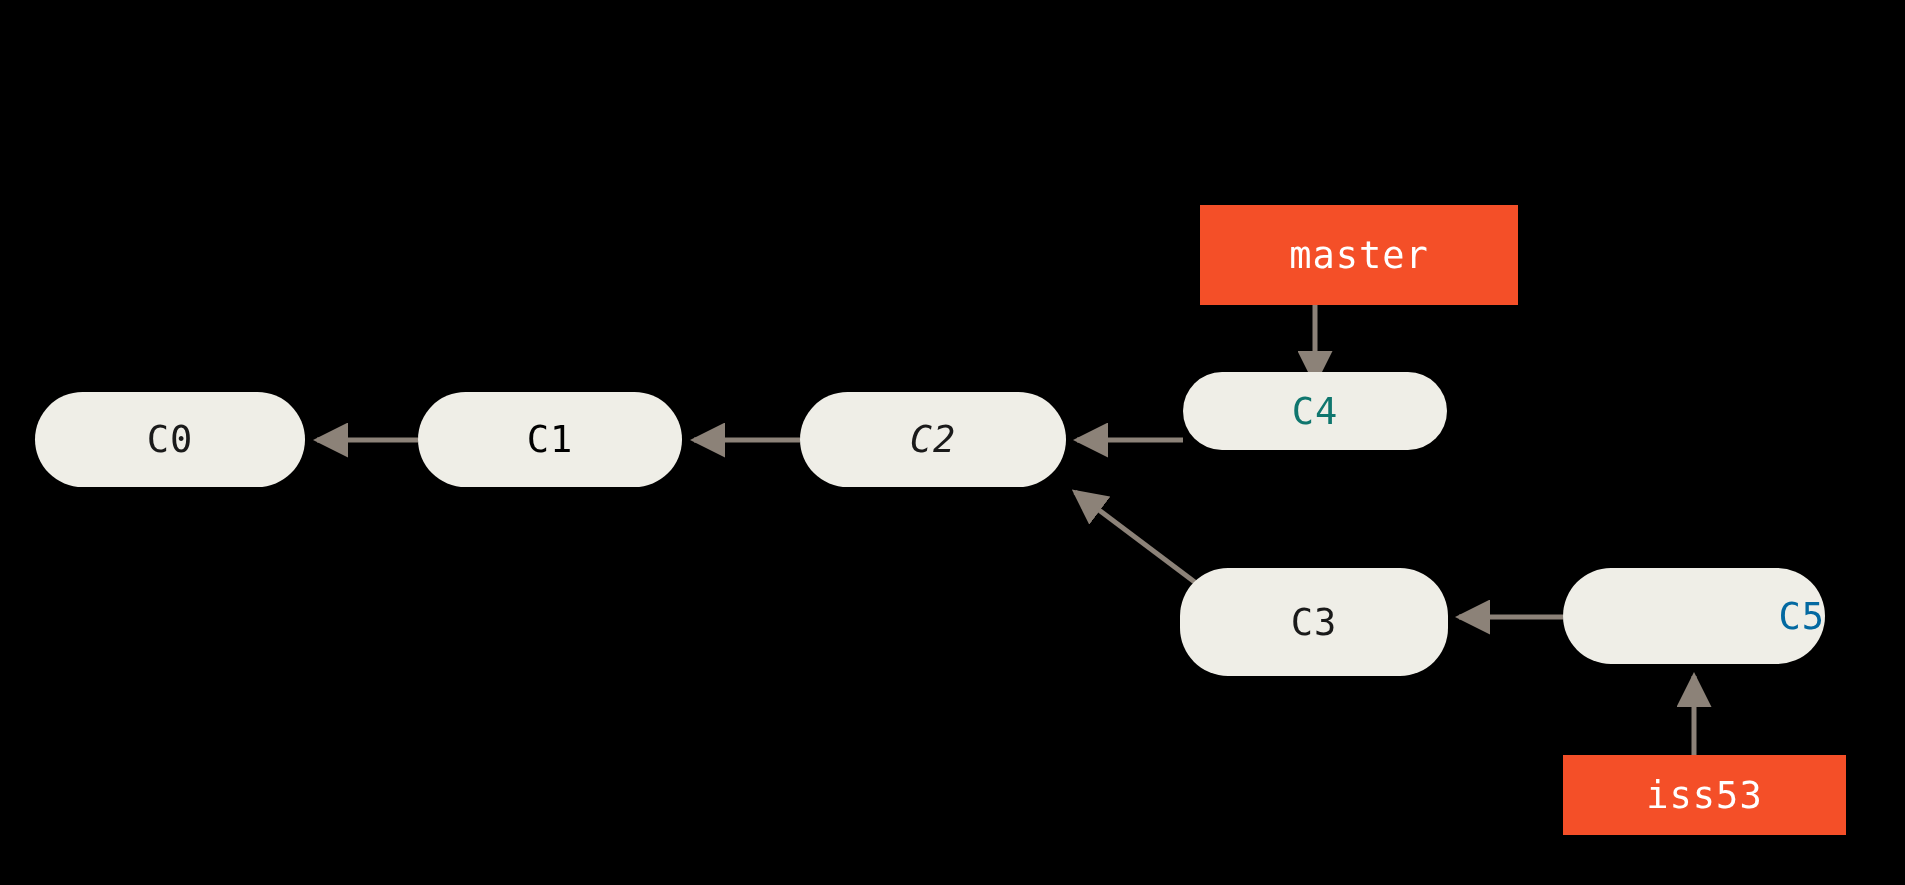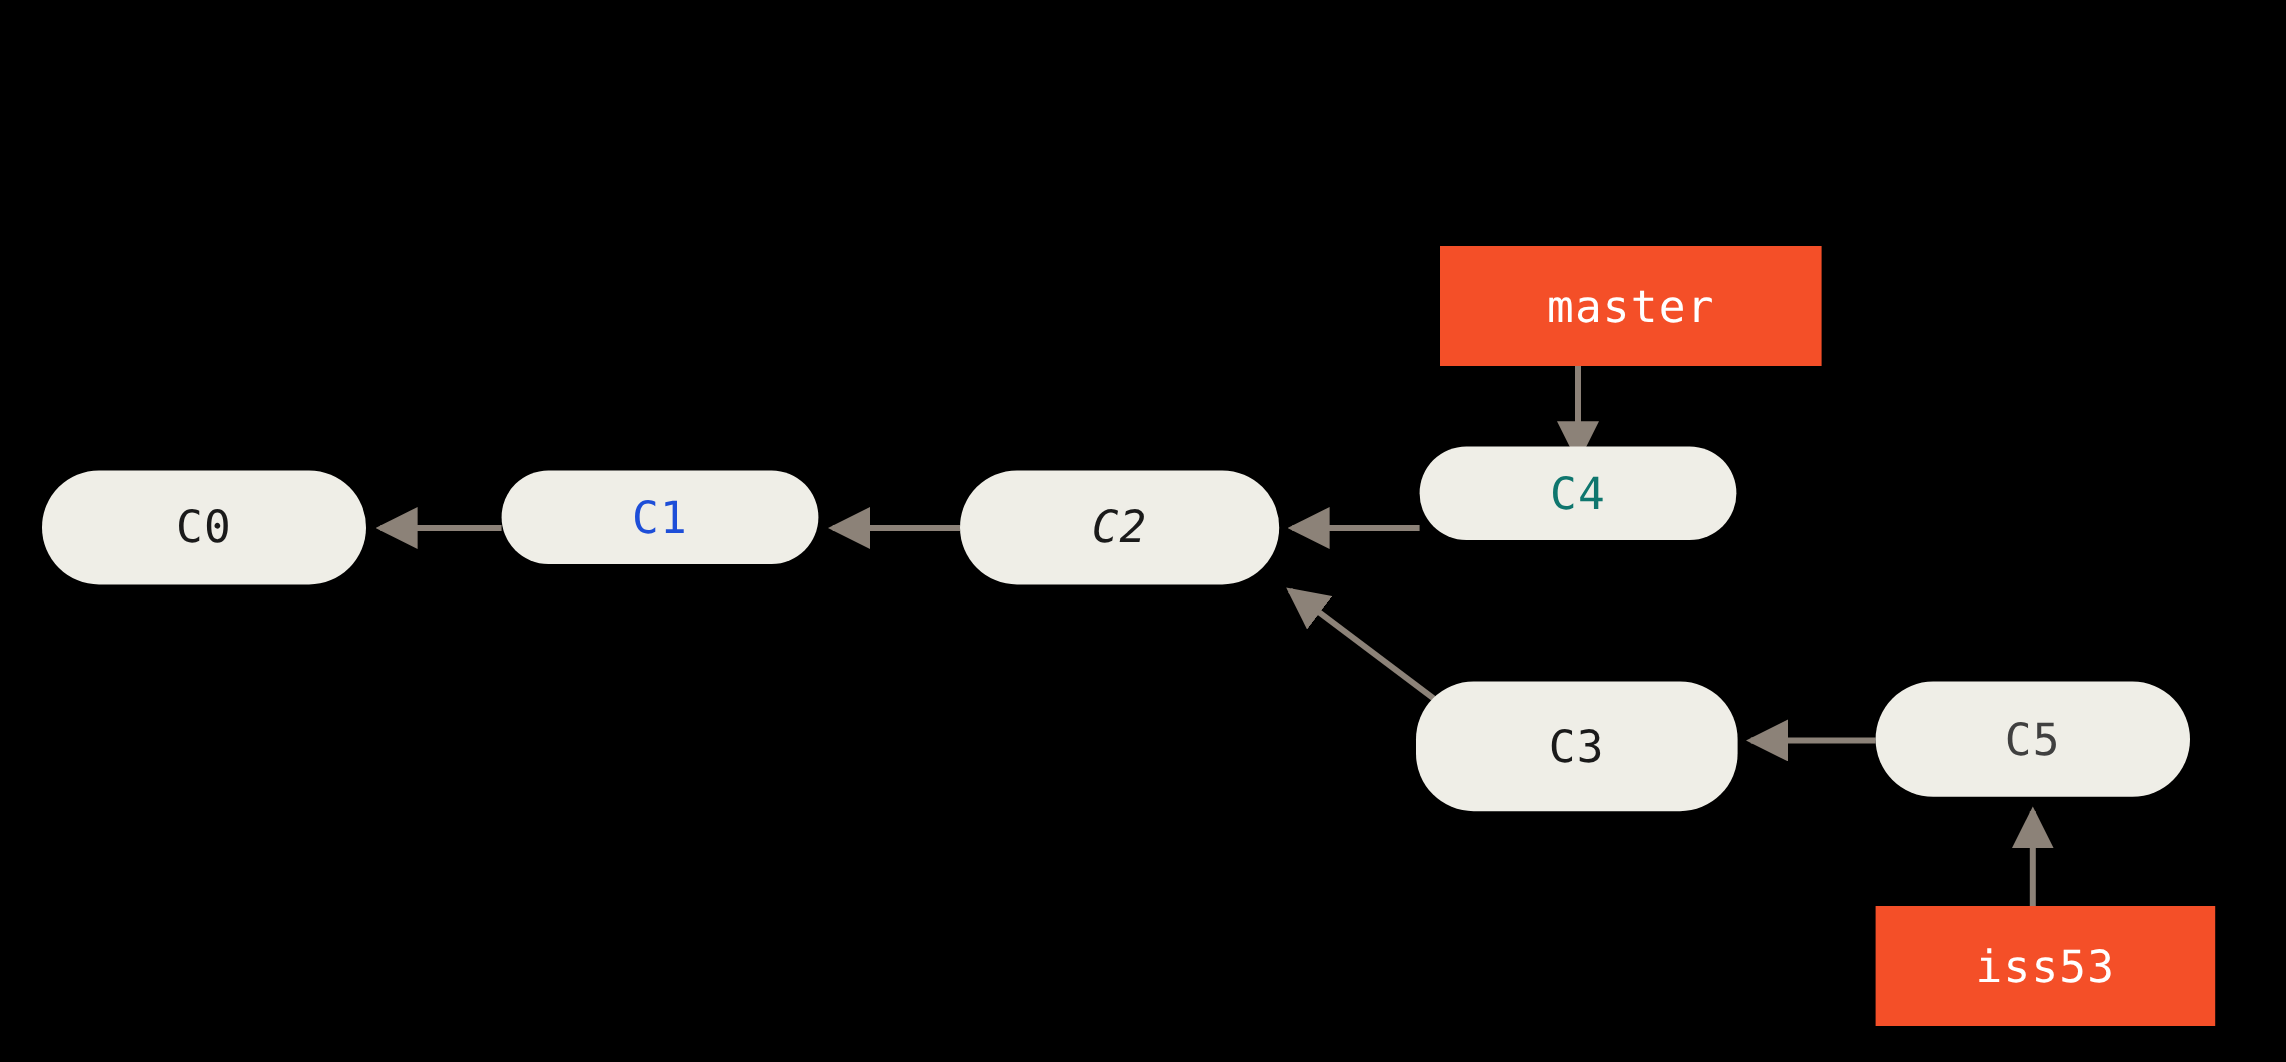--- a/index.html
+++ b/index.html
@@ -92,41 +92,41 @@
 
     <line x1="1315" y1="305" x2="1315" y2="382" stroke="#8c8278" stroke-width="5" marker-end="url(#arrowhead)"></line>
 
     <line x1="1694" y1="755" x2="1694" y2="676" stroke="#8c8278" stroke-width="5" marker-end="url(#arrowhead)"></line>
   </svg>
 
   <div class="commit-node" style="left: 35px; top: 392px; width: 270px; height: 95px; background: rgb(239, 238, 231); color: rgb(26, 26, 26);">
     <span>C0</span>
   </div>
 
-  <div class="commit-node" style="left: 418px; top: 392px; width: 264px; height: 78px; background: rgb(239, 238, 231); color: #1d4ed8;">
+  <div class="commit-node" style="left: 418px; top: 392px; width: 264px; height: 95px; background: rgb(239, 238, 231); color: #000000;">
     <span>C1</span>
   </div>
 
   <div class="commit-node" style="left: 800px; top: 392px; width: 266px; height: 95px; background: rgb(239, 238, 231); color: rgb(26, 26, 26); font-style: italic;">
     <span>C2</span>
   </div>
 
   <div class="commit-node" style="left: 1183px; top: 372px; width: 264px; height: 78px; background: rgb(239, 238, 231); color: #0f766e;">
     <span>C4</span>
   </div>
 
   <div class="commit-node" style="left: 1180px; top: 568px; width: 268px; height: 108px; background: rgb(239, 238, 231); color: rgb(26, 26, 26);">
     <span>C3</span>
   </div>
 
-  <div class="commit-node" style="left: 1563px; top: 568px; width: 262px; height: 96px; background: rgb(239, 238, 231); color: #404040;">
+  <div class="commit-node" style="left: 1563px; top: 568px; width: 262px; height: 96px; background: rgb(239, 238, 231); color: #0369a1; justify-content: flex-end;">
     <span>C5</span>
   </div>
 
   <div class="branch-label" style="left: 1183px; top: 205px; width: 318px; height: 100px; background: rgb(244, 79, 40); color: rgb(255, 255, 255); margin-left: 17px;">
     <span>master</span>
   </div>
 
-  <div class="branch-label" style="left: 1563px; top: 755px; width: 283px; height: 100px; background: rgb(244, 79, 40); color: rgb(255, 255, 255);">
+  <div class="branch-label" style="left: 1563px; top: 755px; width: 283px; height: 80px; background: rgb(244, 79, 40); color: rgb(255, 255, 255);">
     <span>iss53</span>
   </div>
 
 </div>
 
 </body></html>

